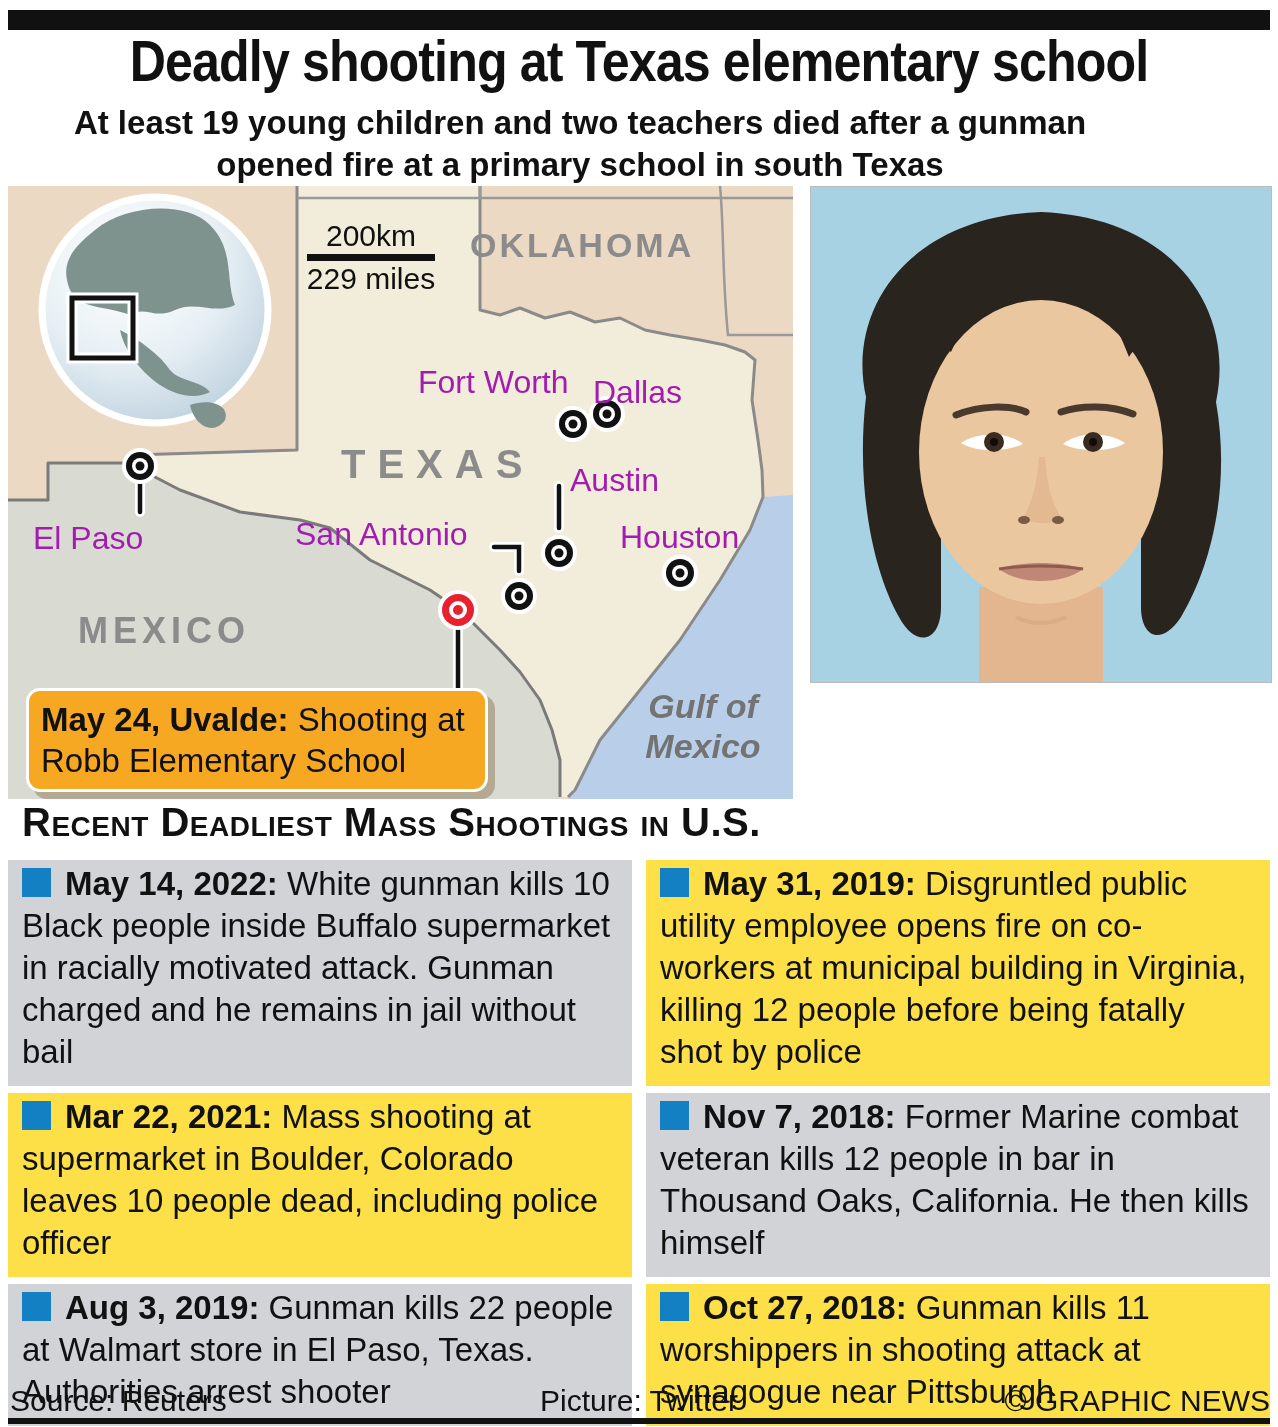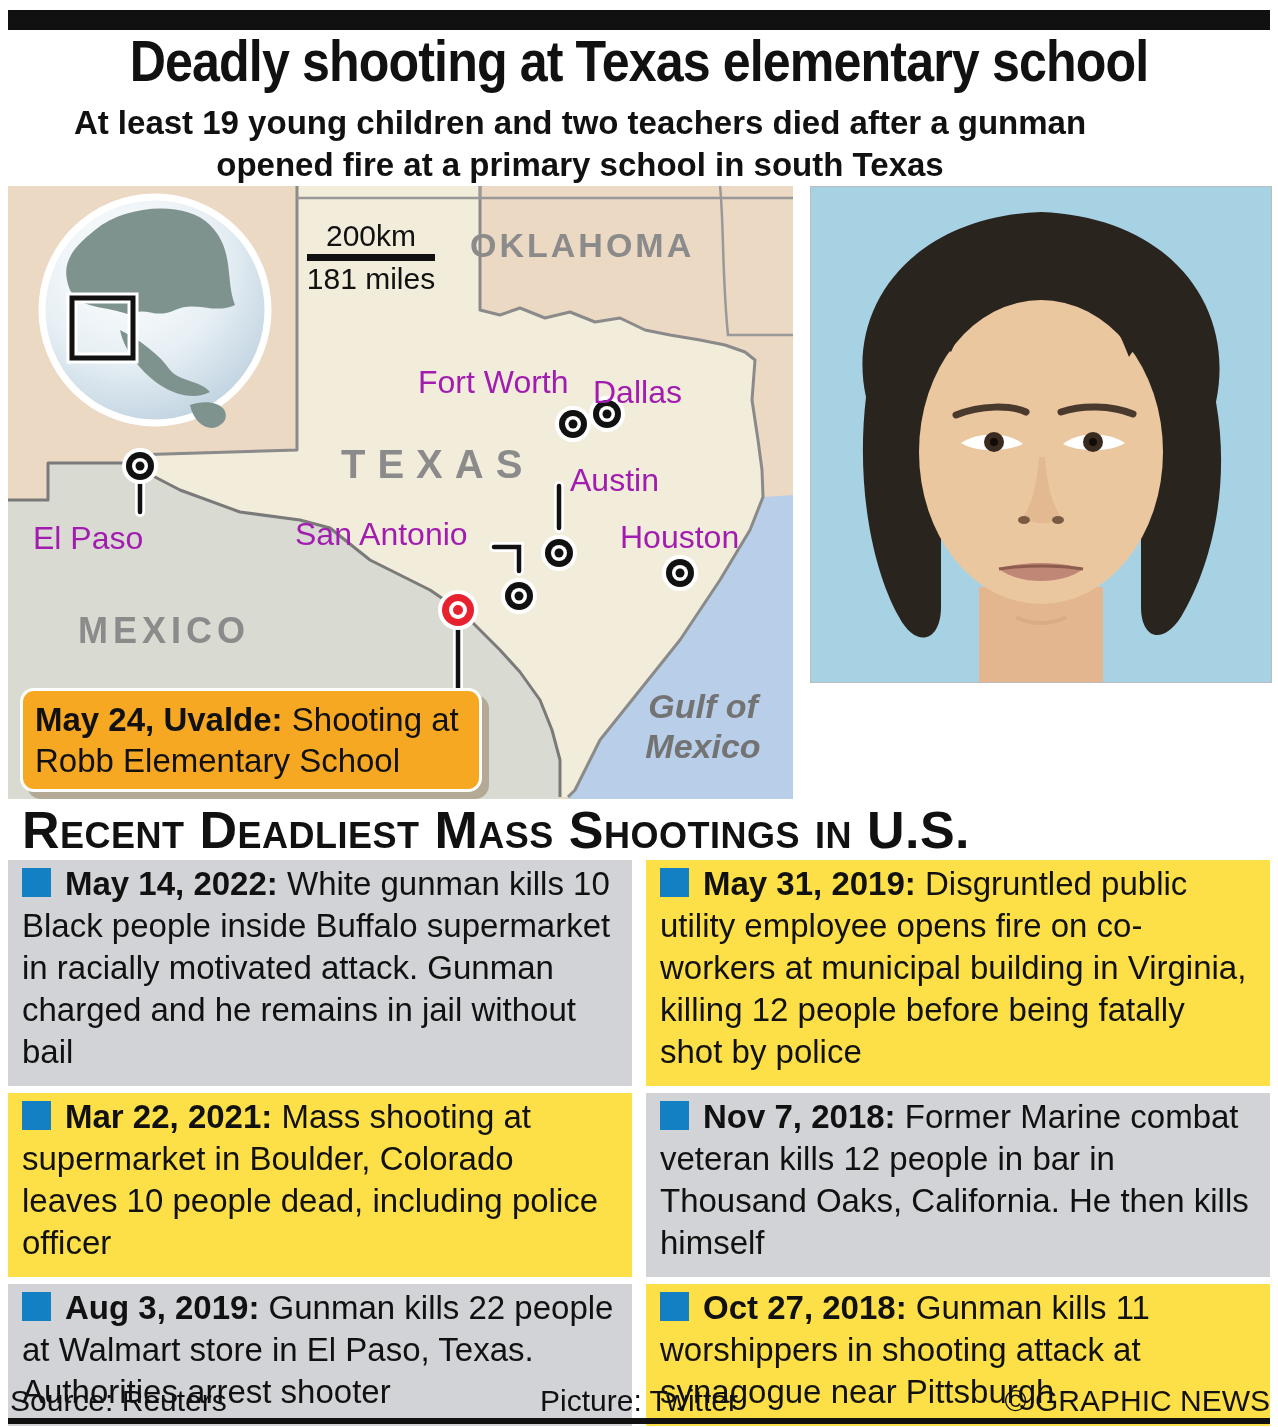--- a/index.html
+++ b/index.html
@@ -24,28 +24,28 @@
   #lbl-fortworth{left:410px;top:178px;}
   #lbl-dallas{left:585px;top:188px;}
   #lbl-austin{left:562px;top:276px;}
   #lbl-sanantonio{left:287px;top:330px;}
   #lbl-houston{left:612px;top:333px;}
   #lbl-elpaso{left:25px;top:334px;}
   #gulf{position:absolute;left:620px;top:500px;width:150px;text-align:center;
         font-size:34px;font-weight:bold;font-style:italic;color:#737373;line-height:40px;}
   #scale{position:absolute;left:295px;top:34px;width:136px;text-align:center;font-size:30px;line-height:32px;}
   #scalebar{width:128px;height:7px;background:#111;margin:2px auto 2px auto;}
-  #callout{position:absolute;left:12px;top:502px;width:462px;background:#f7a823;
+  #callout{position:absolute;left:18px;top:502px;width:462px;background:#f7a823;
            border:3px solid #fff;border-radius:14px;box-shadow:7px 7px 0 #b3a995;
            font-size:33px;line-height:41px;padding:8px 12px;box-sizing:border-box;}
   
   #photo{position:absolute;left:810px;top:186px;width:462px;height:497px;border:1px solid #bbb;box-sizing:border-box;}
   #caption{position:absolute;left:815px;top:692px;width:455px;font-size:33px;line-height:41px;font-style:italic;}
   
-  #section-heading{position:absolute;left:22px;top:800px;font-size:52px;font-weight:bold;
+  #section-heading{position:absolute;left:22px;top:800px;font-size:40px;font-weight:bold;
                    font-variant:small-caps;letter-spacing:.5px;}
   #incidents{position:absolute;left:8px;top:860px;width:1262px;display:grid;
              grid-template-columns:624px 624px;grid-column-gap:14px;grid-row-gap:7px;}
   .cell{font-size:33px;line-height:42px;padding:3px 14px 13px 14px;box-sizing:border-box;}
   .cell.dark{background:#d2d3d7;}
   .cell.light{background:#fde047;}
   .bullet{display:inline-block;width:29px;height:29px;background:#1380c4;margin-right:14px;transform:translateY(2px);}
   
   #footer{position:absolute;left:8px;top:1384px;width:1262px;font-size:30px;}
   #footer .src{position:absolute;left:2px;}
@@ -154,21 +154,21 @@
             <circle cx="450" cy="424" r="16" fill="#e8212e"></circle>
             <circle cx="450" cy="424" r="9" fill="#fff"></circle>
             <circle cx="450" cy="424" r="5" fill="#e8212e"></circle>
           </g>
       </g>
     </svg>
 
     <div id="scale">
       <div>200km</div>
       <div id="scalebar"></div>
-      <div>181 miles</div>
+      <div>229 miles</div>
     </div>
 
     <div id="lbl-oklahoma" class="maplabel state">OKLAHOMA</div>
     <div id="lbl-texas" class="maplabel state">TEXAS</div>
     <div id="lbl-mexico" class="maplabel state">MEXICO</div>
     <div id="gulf">
       <div>Gulf of</div>
       <div>Mexico</div>
     </div>
 

